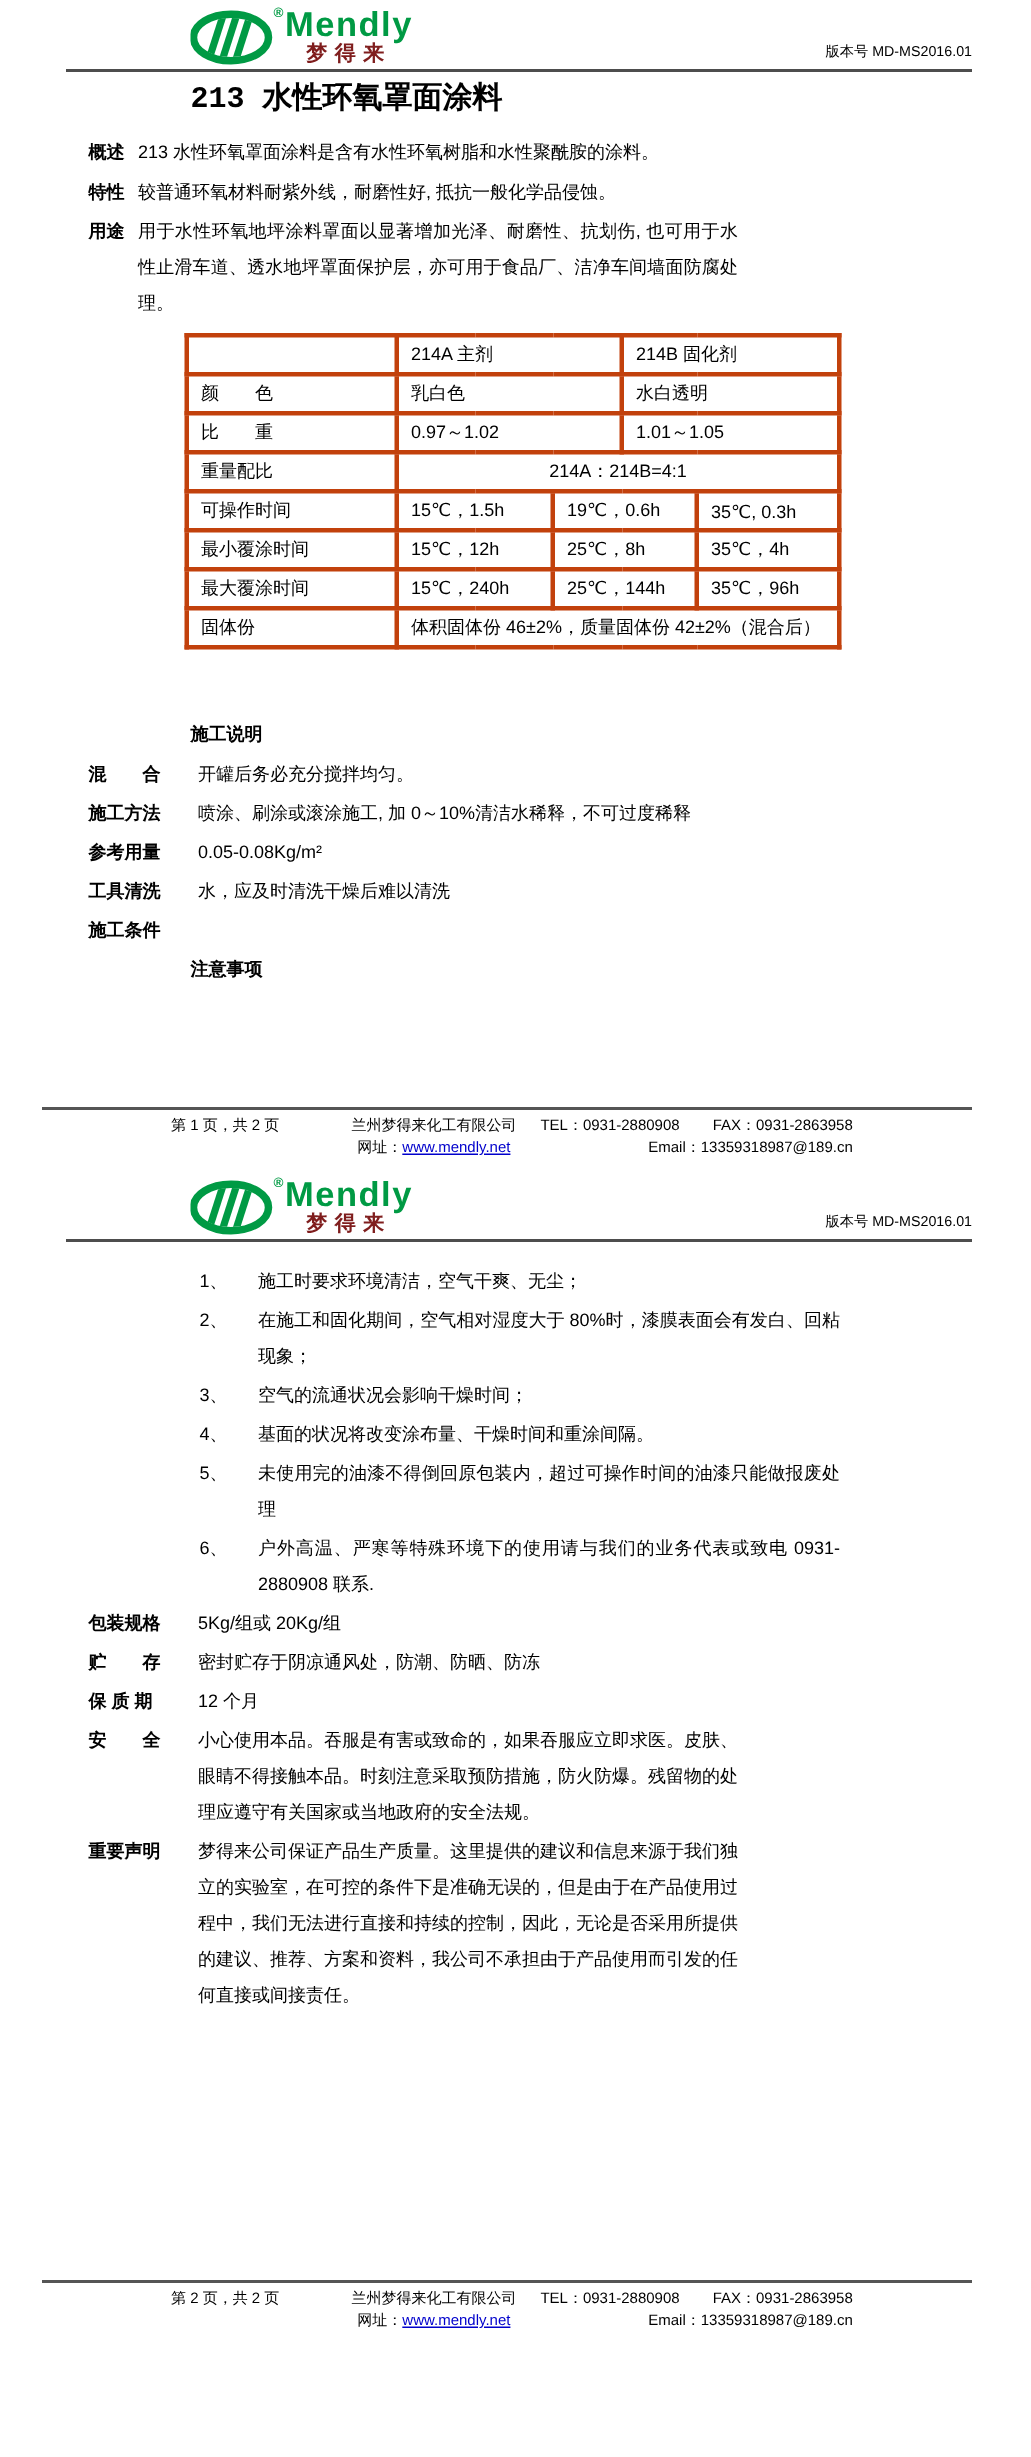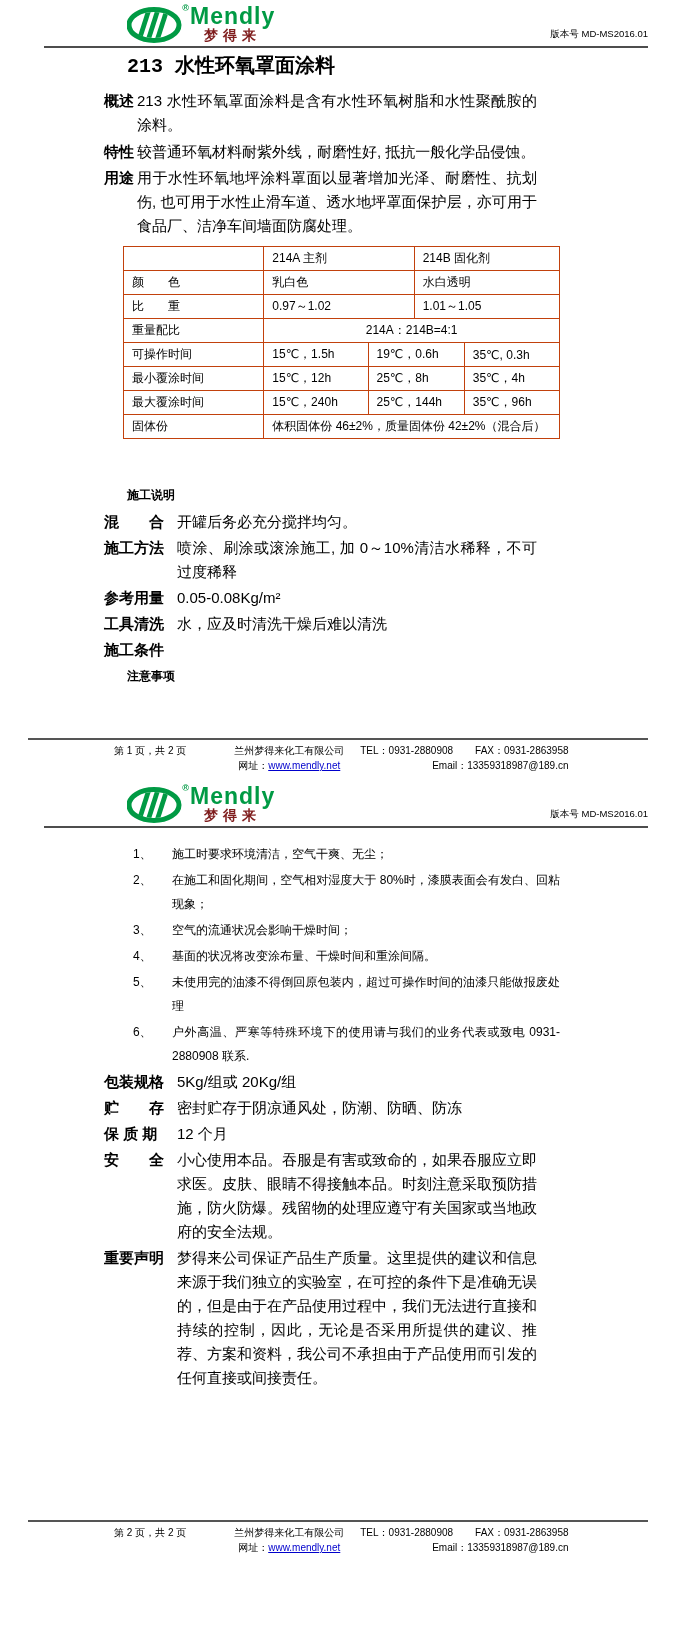--- a/index.html
+++ b/index.html
@@ -22,30 +22,30 @@
   .logo { display:flex; align-items:flex-start; margin-left:83px; }
   .logo-mark { position:relative; width:60px; height:40px; }
   .reg { position:absolute; top:-2px; right:-2px; font-size:9px; font-weight:bold; color:#009a44; }
   .logo-text { margin-left:3px; }
   .logo-en { font-size:23px; font-weight:bold; color:#009a44; line-height:22px; letter-spacing:1px; }
   .logo-cn { font-size:14px; font-weight:bold; color:#7f1d1d; line-height:16px; text-align:center; letter-spacing:5px; }
   .version { font-size:9.5px; padding-bottom:4px; white-space:nowrap; }
 
   
   .title { margin:6px 44px 0 127px; font-size:20px; font-weight:bold; line-height:26px;font-family:Liberation Mono, monospace; }
-  .row { display:flex; margin-left:104px; width:433px; font-size:15px; line-height:24px; }
+  .row { display:flex; margin-left:59px; width:433px; font-size:12px; line-height:24px; }
   .row-label { font-weight:bold; flex:0 0 33px; white-space:nowrap; }
   .row-label-wide { font-weight:bold; flex:0 0 73px; white-space:nowrap; }
   .row-text { flex:1; text-align:justify; }
   .heading { margin-left:127px; font-size:12px; font-weight:bold; line-height:24px; }
   .mt2 { margin-top:2px; } .mt3 { margin-top:3px; } .mt9 { margin-top:9px; }
 
   
   .spec-table { margin:8px 0 0 123px; border-collapse:collapse; table-layout:fixed; width:437px; font-size:12px; }
-  .spec-table td { border:1px solid #c2410c; padding:0 8px; height:23px; overflow:hidden; white-space:nowrap; }
+  .spec-table td { border:3px solid #c2410c; padding:0 8px; height:23px; overflow:hidden; white-space:nowrap; }
   .spec-table td.center { text-align:center; }
 
   .constr-heading { margin-top:44px; }
 
   
   .note-row { display:flex; margin-left:133px; width:427px; font-size:12px; line-height:24px; }
   .note-num { flex:0 0 39px; }
   .note-text { flex:1; text-align:justify; }
   .list { margin-top:14px; }
 

